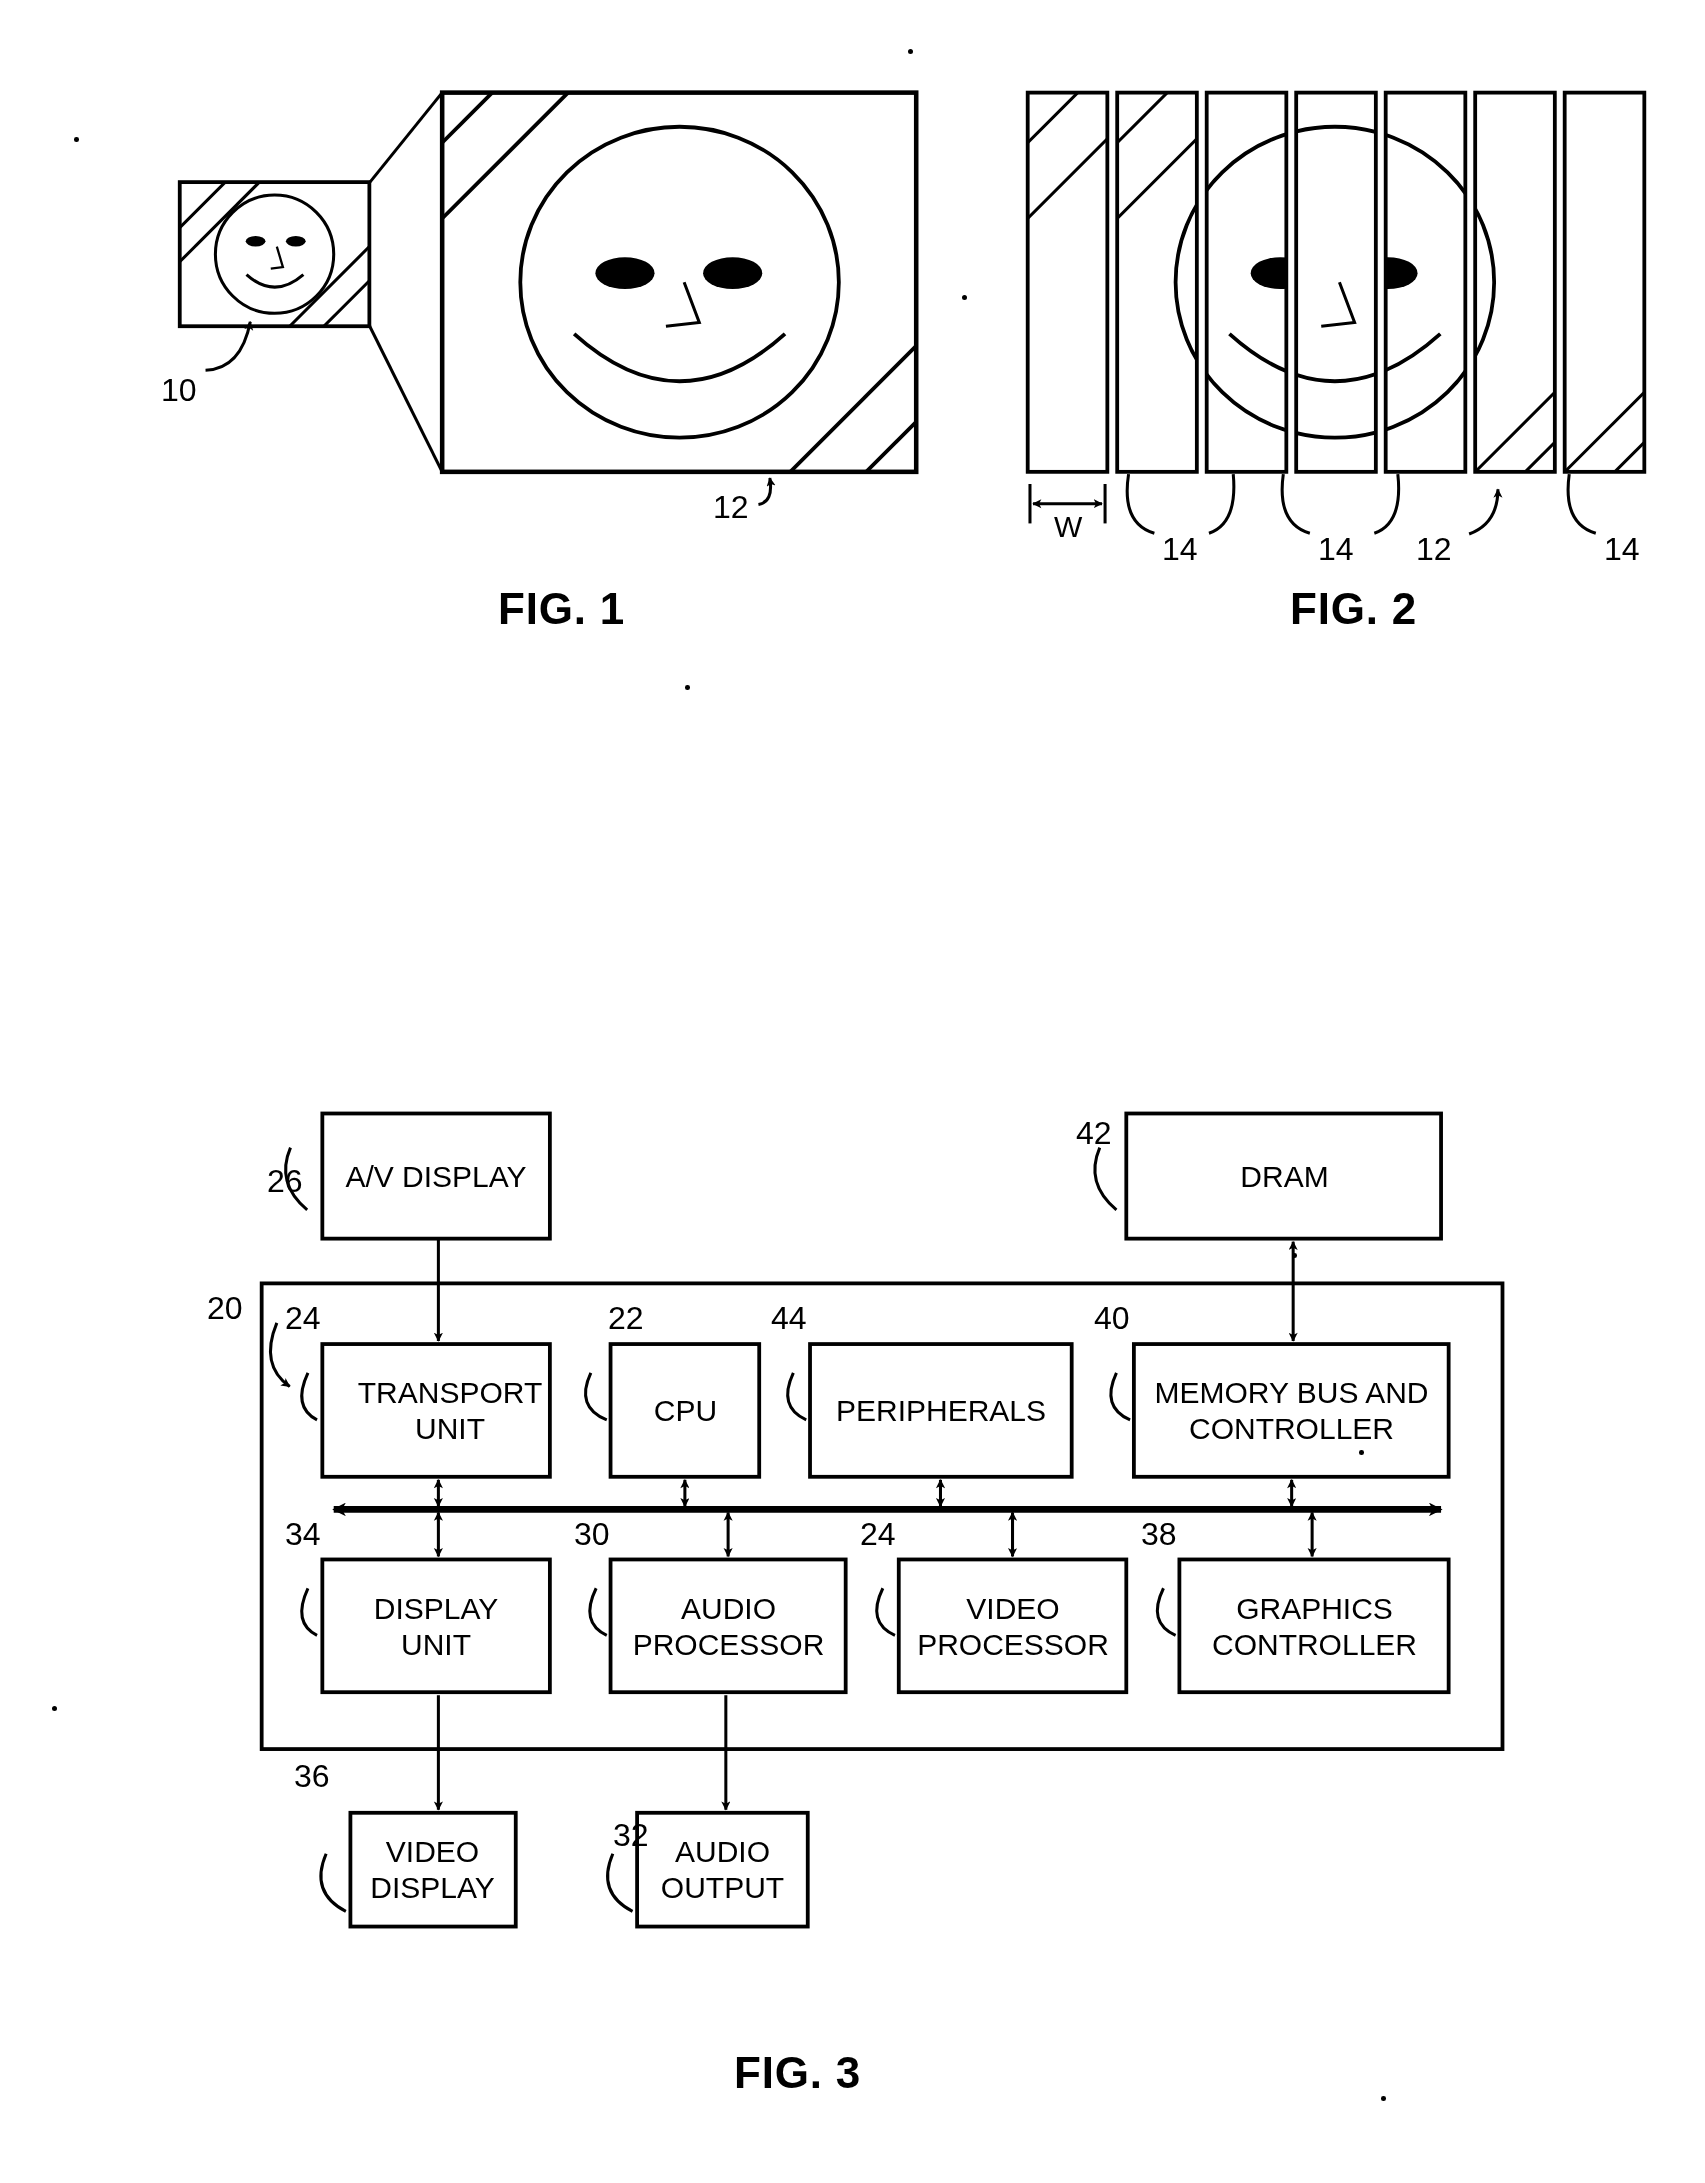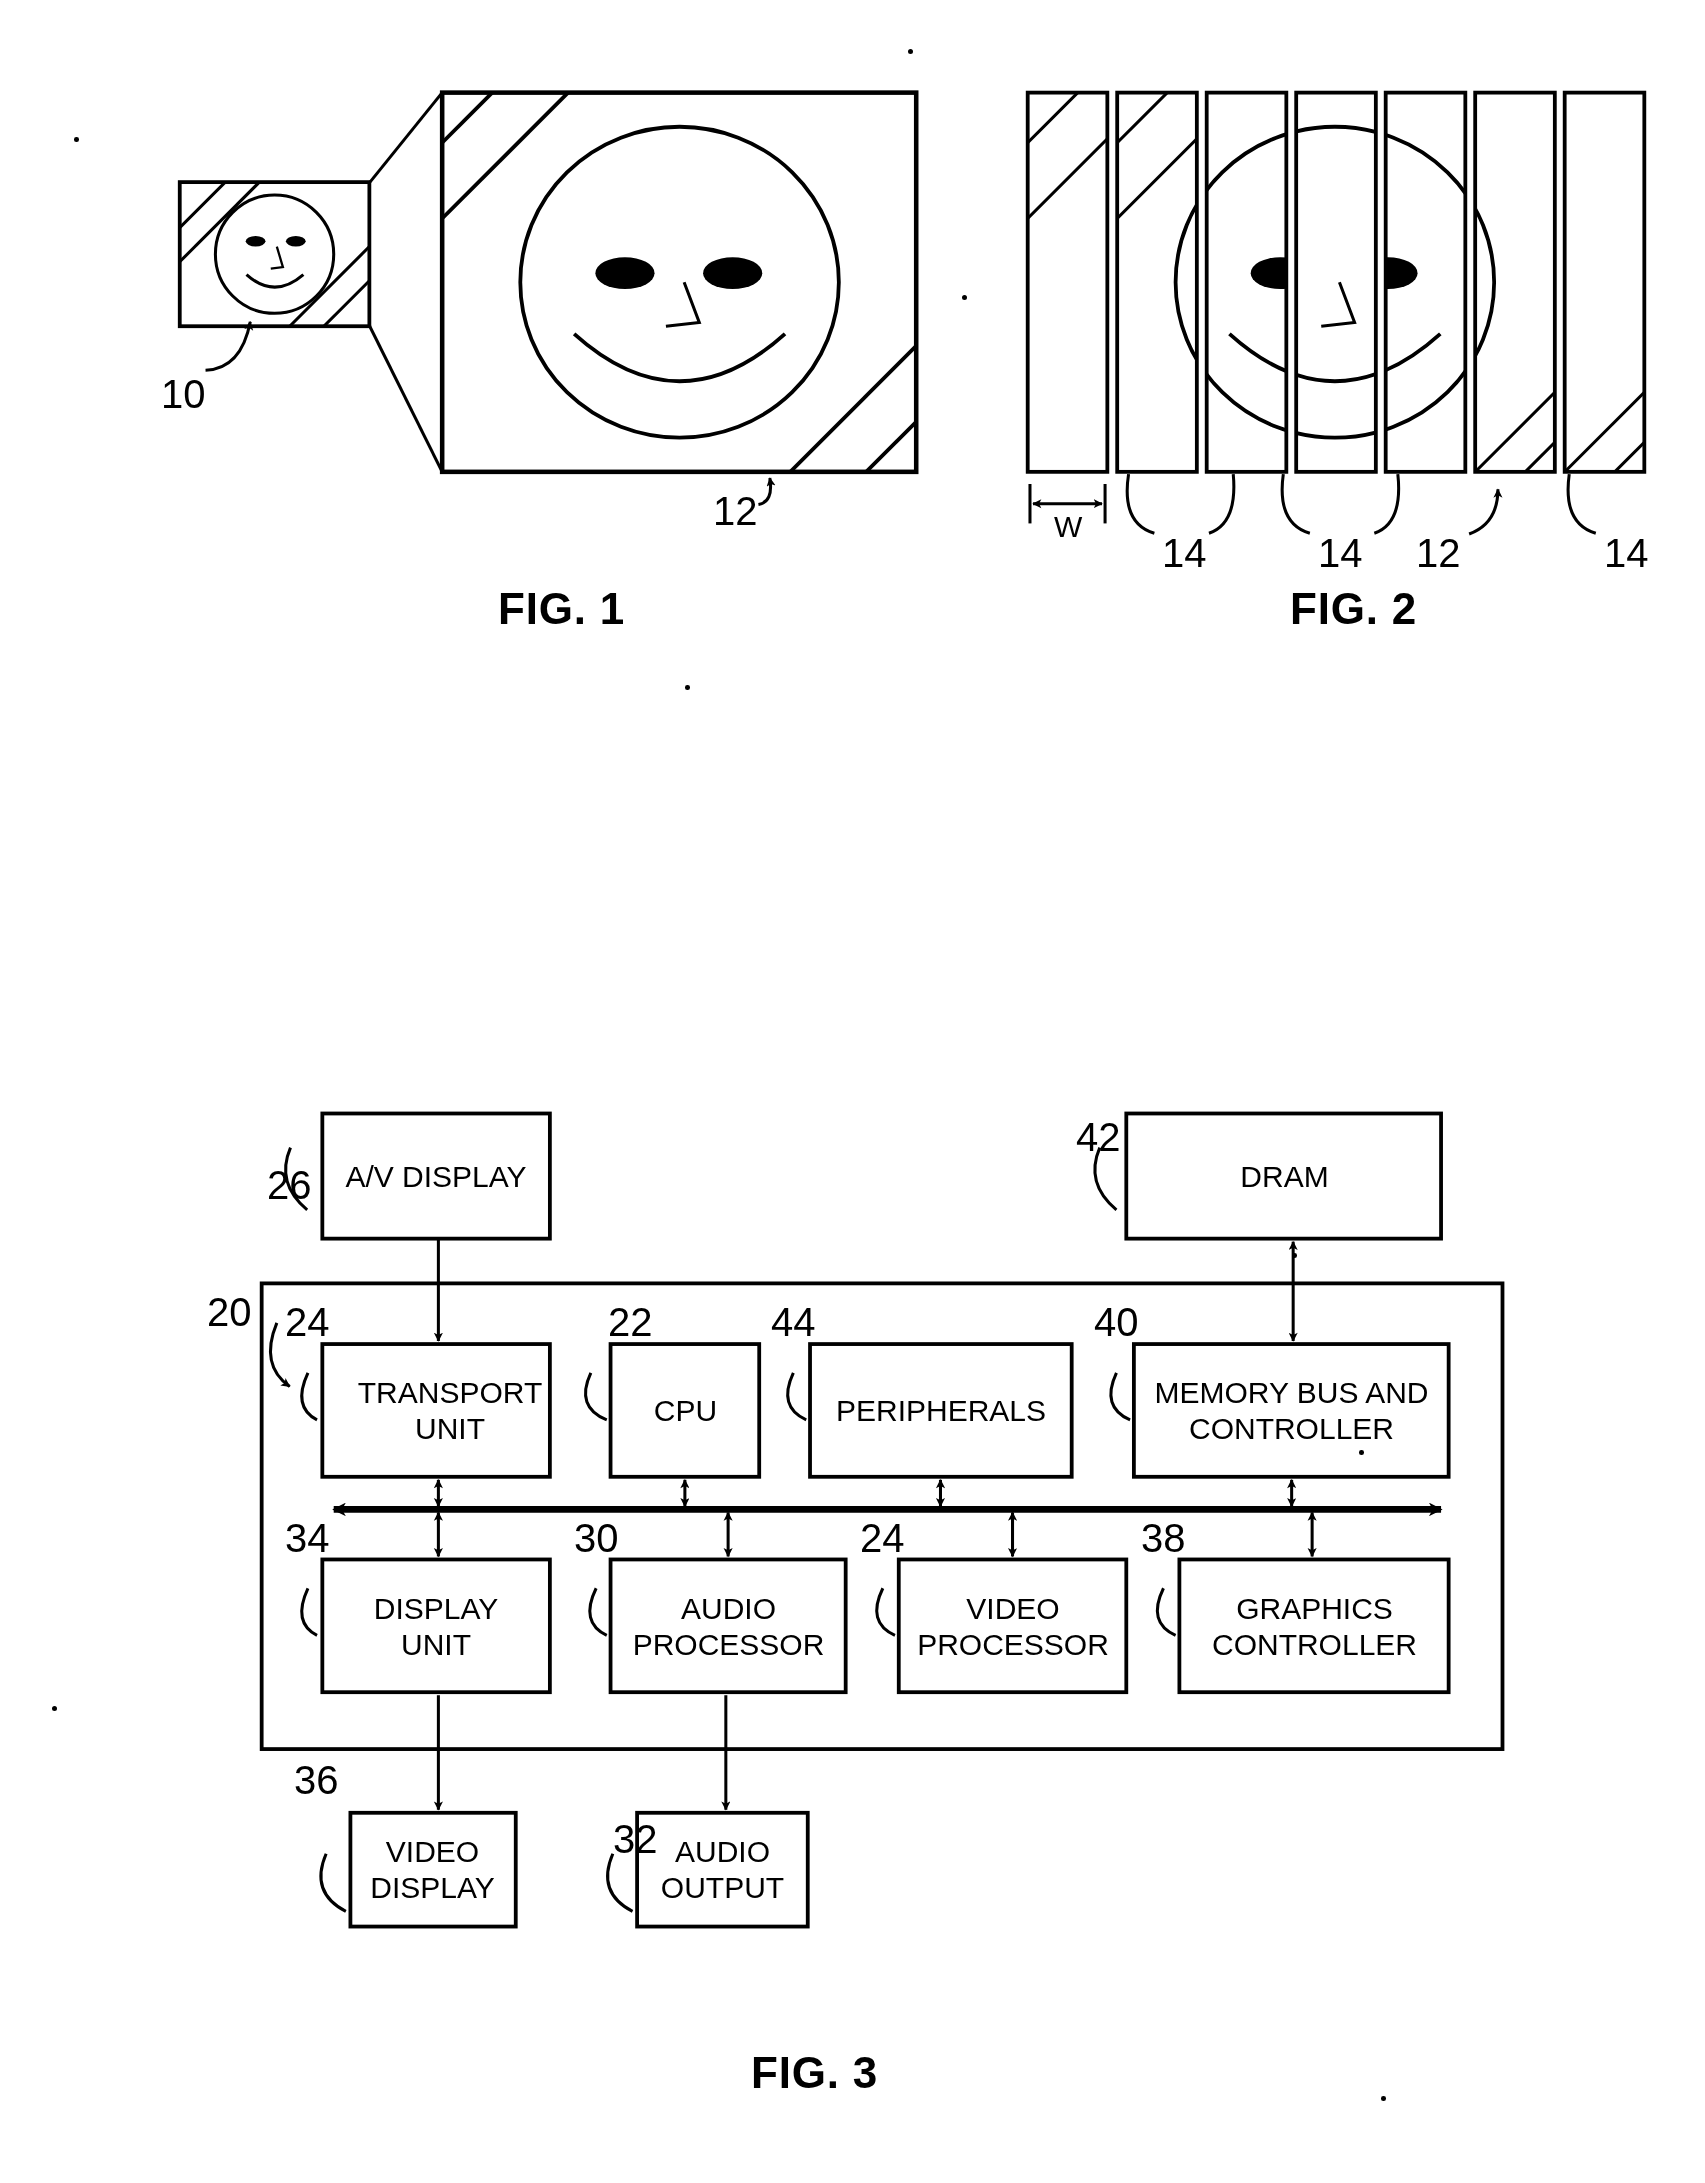--- a/index.html
+++ b/index.html
@@ -34,21 +34,21 @@
     position: absolute;
     font-family: "Liberation Sans", sans-serif;
     font-weight: bold;
     font-size: 44px;
     letter-spacing: 0.8px;
     white-space: nowrap;
   }
   .ref-num {
     position: absolute;
     font-family: "Liberation Sans", sans-serif;
-    font-size: 40px;
+    font-size: 32px;
     white-space: nowrap;
   }
   .box-label {
     position: absolute;
     font-family: "Liberation Sans", sans-serif;
     font-size: 30px;
     line-height: 36px;
     text-align: center;
     white-space: pre-line;
     display: flex;
@@ -290,21 +290,21 @@
         <path d="M1164 2094 Q1142 2139 1180 2156"></path>
         <path d="M1534 2094 Q1512 2139 1550 2156"></path>
         <path d="M430 2444 Q408 2495 456 2520"></path>
         <path d="M808 2444 Q786 2495 834 2520"></path>
       </g>
     </g>
   </svg>
 
   <div class="fig-caption" style="left:498px; top:584px;">FIG. 1</div>
   <div class="fig-caption" style="left:1290px; top:584px;">FIG. 2</div>
-  <div class="fig-caption" style="left:734px; top:2048px;margin-left:17px;">FIG. 3</div>
+  <div class="fig-caption" style="left:734px; top:2048px;">FIG. 3</div>
 
   <div class="ref-num" style="left:161px; top:372px;">10</div>
   <div class="ref-num" style="left:713px; top:489px;">12</div>
 
   <div class="w-label" style="left:1054px; top:510px;">W</div>
   <div class="ref-num" style="left:1162px; top:531px;">14</div>
   <div class="ref-num" style="left:1318px; top:531px;">14</div>
   <div class="ref-num" style="left:1416px; top:531px;">12</div>
   <div class="ref-num" style="left:1604px; top:531px;">14</div>
 

